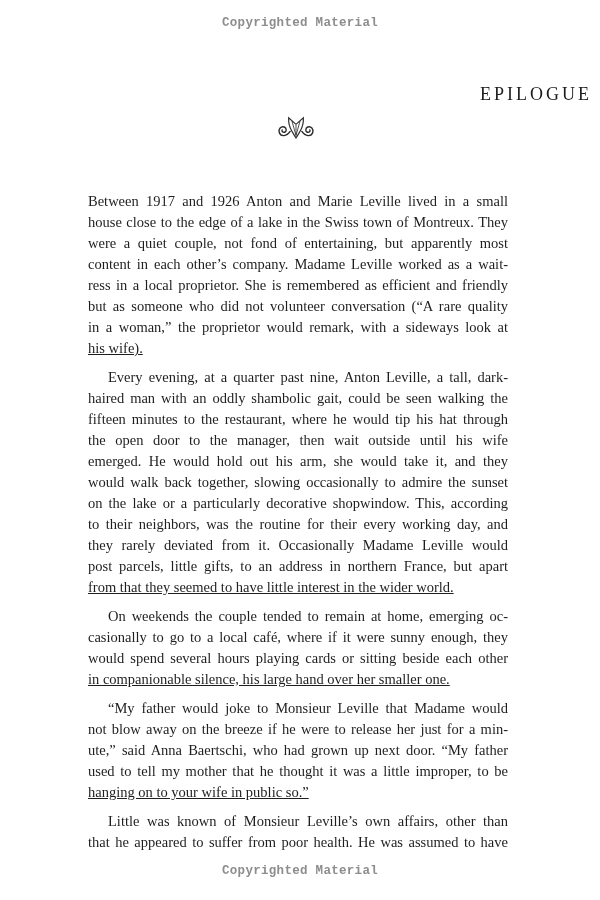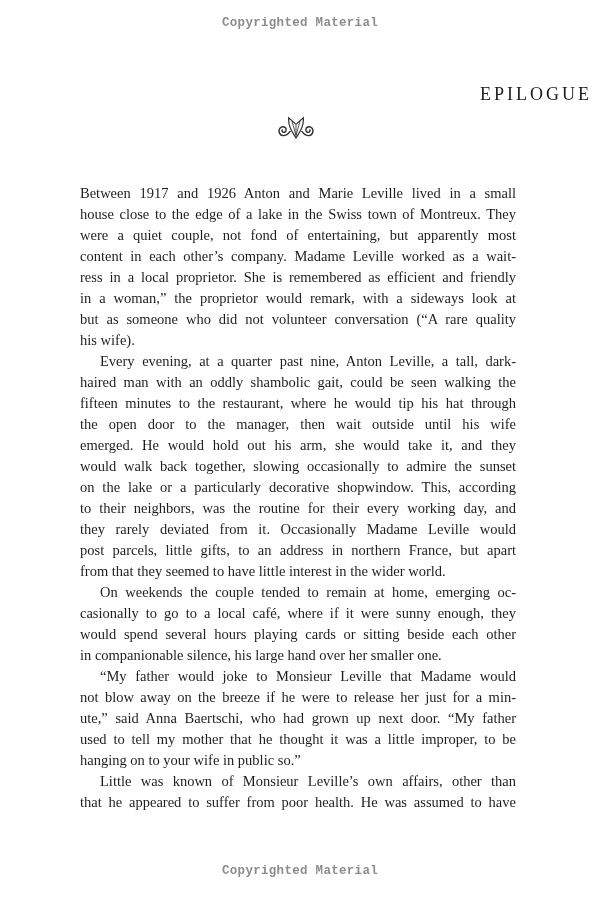--- a/index.html
+++ b/index.html
@@ -43,28 +43,28 @@
   .ornament { display: block; margin: 7px auto 0 auto; }
   .body-text {
     position: absolute;
     top: 183px;
     left: 80px;
     width: 436px;
     font-size: 14.5px;
     line-height: 21px;
     color: #1e1e1e;
   }
-  .paragraph { margin: 0; }
+  .paragraph { margin: 8px; }
   .line {
     height: 21px;
     overflow: hidden;
     text-align: justify;
     text-align-last: justify;
   }
-  .line.last { text-align-last: left; }
+  .line.last { text-align-last: left; text-decoration: underline; }
   .line.indent { text-indent: 20px; font-family: Liberation Serif, serif; }
 </style>
 </head>
 <body>
 
 <div class="page">
 
   <div class="copyright top">Copyrighted Material</div>
 
   <div class="heading-block">
@@ -79,22 +79,22 @@
     </svg>
   </div>
 
   <div class="body-text">
       <div class="paragraph">
         <div class="line">Between 1917 and 1926 Anton and Marie Leville lived in a small</div>
         <div class="line">house close to the edge of a lake in the Swiss town of Montreux. They</div>
         <div class="line">were a quiet couple, not fond of entertaining, but apparently most</div>
         <div class="line">content in each other’s company. Madame Leville worked as a wait-</div>
         <div class="line">ress in a local proprietor. She is remembered as efficient and friendly</div>
+        <div class="line">but as someone who did not volunteer conversation (“A rare quality</div>
         <div class="line">in a woman,” the proprietor would remark, with a sideways look at</div>
-        <div class="line">but as someone who did not volunteer conversation (“A rare quality</div>
         <div class="line last">his wife).</div>
       </div>
       <div class="paragraph">
         <div class="line indent">Every evening, at a quarter past nine, Anton Leville, a tall, dark-</div>
         <div class="line">haired man with an oddly shambolic gait, could be seen walking the</div>
         <div class="line">fifteen minutes to the restaurant, where he would tip his hat through</div>
         <div class="line">the open door to the manager, then wait outside until his wife</div>
         <div class="line">emerged. He would hold out his arm, she would take it, and they</div>
         <div class="line">would walk back together, slowing occasionally to admire the sunset</div>
         <div class="line">on the lake or a particularly decorative shopwindow. This, according</div>

